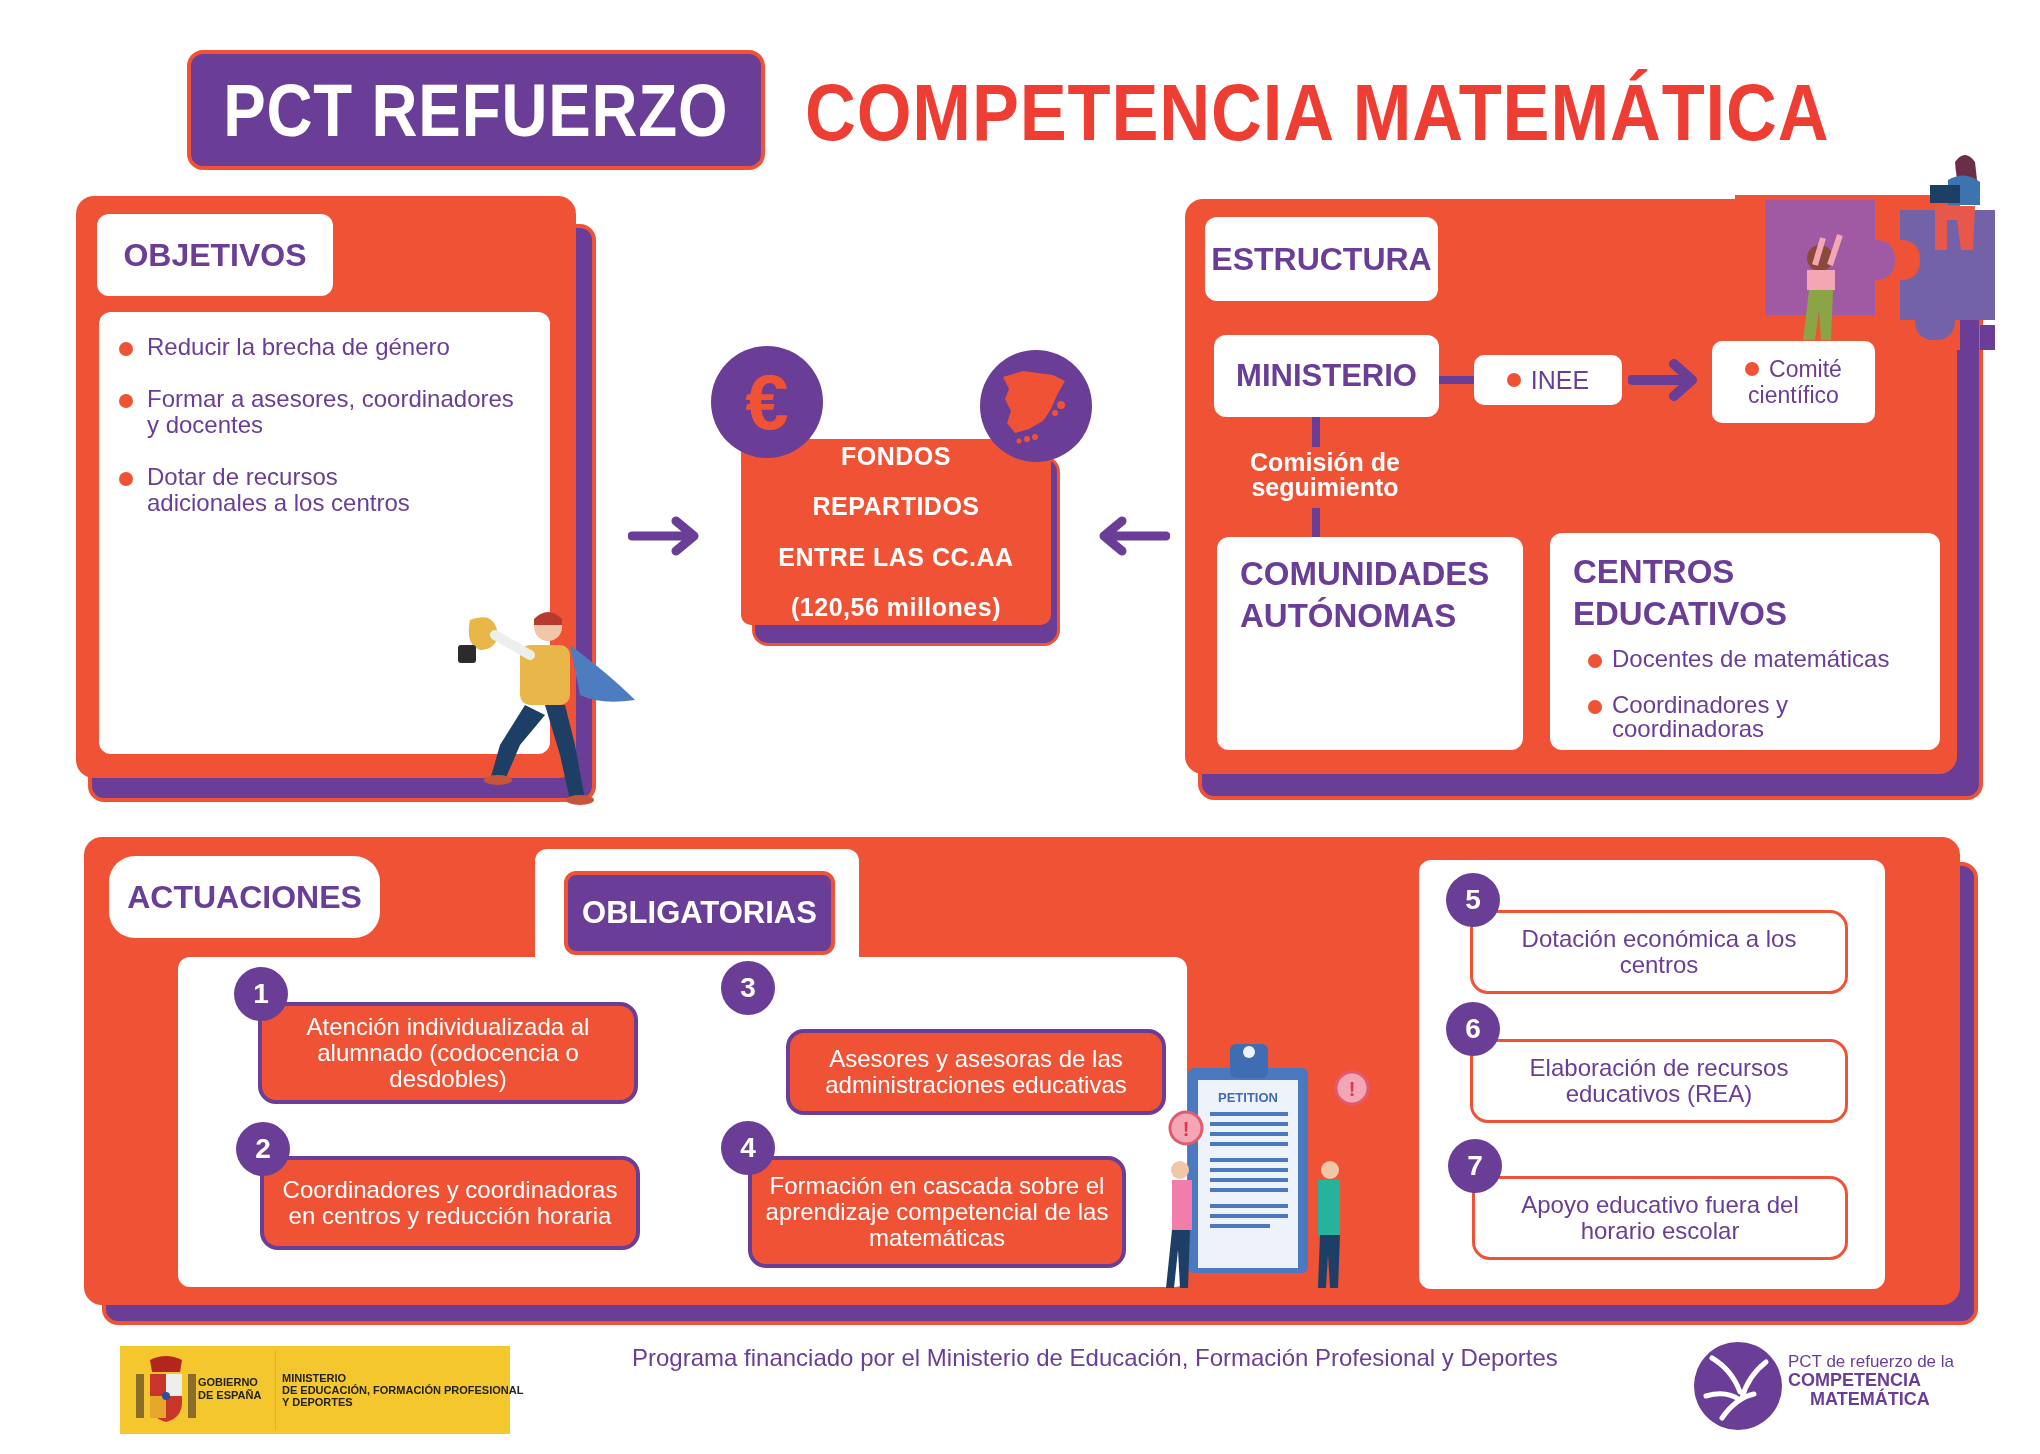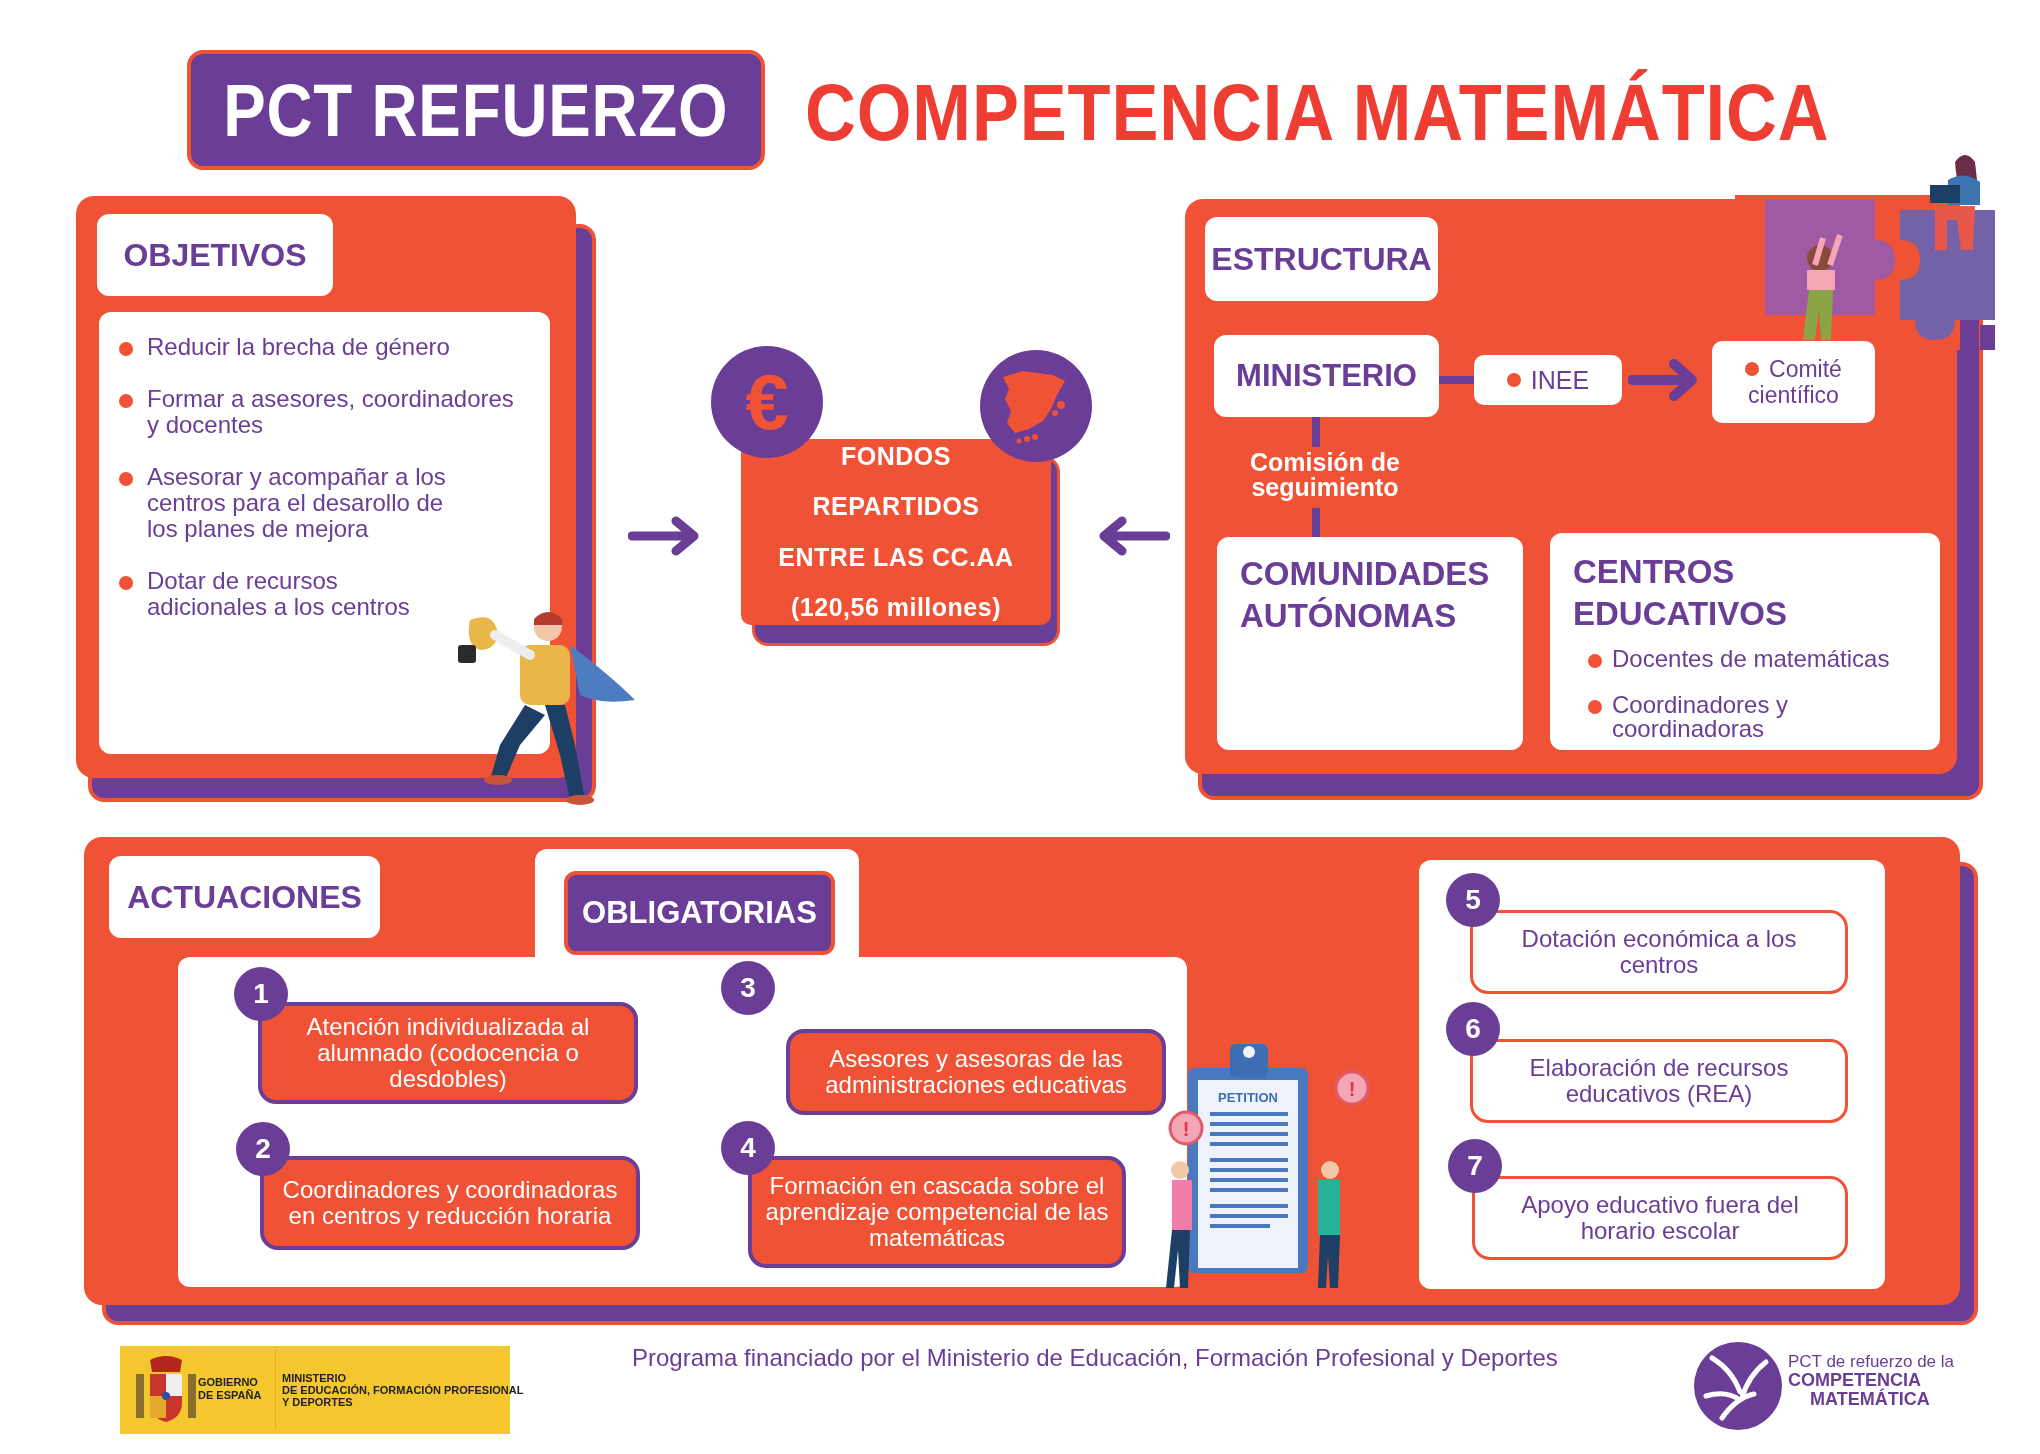--- a/index.html
+++ b/index.html
@@ -68,21 +68,21 @@
   .ca-box{left:1217px;top:537px;width:306px;height:213px;}
   .ce-box{left:1550px;top:533px;width:390px;height:217px;}
   .sub-title{position:absolute;font-weight:bold;font-size:33px;line-height:42px;color:var(--purple);white-space:nowrap;}
   .sub-bullets{list-style:none;position:absolute;}
   .sub-bullets li{position:relative;padding-left:24px;font-size:24px;line-height:24px;color:var(--purple);}
   .sub-bullets li::before{content:"";position:absolute;left:0;top:7px;width:14px;height:14px;border-radius:50%;background:var(--orange);}
 
   
   .act-shadow{left:102px;top:862px;width:1876px;height:463px;}
   .act-panel{left:84px;top:837px;width:1876px;height:468px;}
-  .act-tab{left:109px;top:856px;width:271px;height:82px;display:flex;align-items:center;justify-content:center;}
+  .act-tab{left:109px;top:856px;width:271px;height:82px;display:flex;align-items:center;justify-content:center;border-radius:26px;}
   .act-tab .label{font-size:32px;}
   .obl-white{left:535px;top:849px;width:324px;height:110px;background:#fff;border-radius:12px 12px 0 0;}
   .obl-tab{left:564px;top:871px;width:271px;height:84px;background:var(--purple);border:4px solid var(--orange);border-radius:12px;display:flex;align-items:center;justify-content:center;}
   .obl-tab span{color:#fff;font-weight:bold;font-size:31px;}
   .obl-area{left:178px;top:957px;width:1009px;height:330px;background:#fff;border-radius:12px;}
 
   .act-item{background:var(--orange);border:4px solid var(--purple);border-radius:18px;display:flex;align-items:center;justify-content:center;text-align:center;}
   .act-item span{color:#fff;font-size:24px;line-height:26px;}
   .num{width:54px;height:54px;border-radius:50%;background:var(--purple);color:#fff;font-weight:bold;font-size:28px;display:flex;align-items:center;justify-content:center;}
 
@@ -114,21 +114,20 @@
 
 <div class="abs shadow obj-shadow"></div>
 <div class="abs panel obj-panel"></div>
 <div class="abs card obj-tab">
   <span class="label">OBJETIVOS</span>
 </div>
 <div class="abs card obj-card">
   <ul class="bullets">
     <li>Reducir la brecha de género</li>
     <li style="width:400px;">Formar a asesores, coordinadores y docentes</li>
-    <li style="width:340px;">Asesorar y acompañar  a los centros para el desarollo de los planes de mejora</li>
     <li style="width:300px;">Dotar de recursos adicionales a los centros</li>
   </ul>
 </div>
 <svg class="abs hero" viewBox="0 0 190 200">
   <path d="M120 40 Q160 70 185 95 Q150 100 130 90 Z" fill="#4E7CC0"></path>
   <rect x="70" y="40" width="50" height="60" rx="10" fill="#E9B64A"></rect>
   <circle cx="98" cy="22" r="14" fill="#F2C7A7"></circle>
   <path d="M84 14 Q98 0 112 14 L112 20 L84 20 Z" fill="#B73A2E"></path>
   <path d="M75 100 L50 140 L40 175 L55 175 L70 140 L95 110 Z" fill="#1D3F66"></path>
   <path d="M95 100 L110 150 L120 195 L135 195 L125 140 L115 100 Z" fill="#1D3F66"></path>

